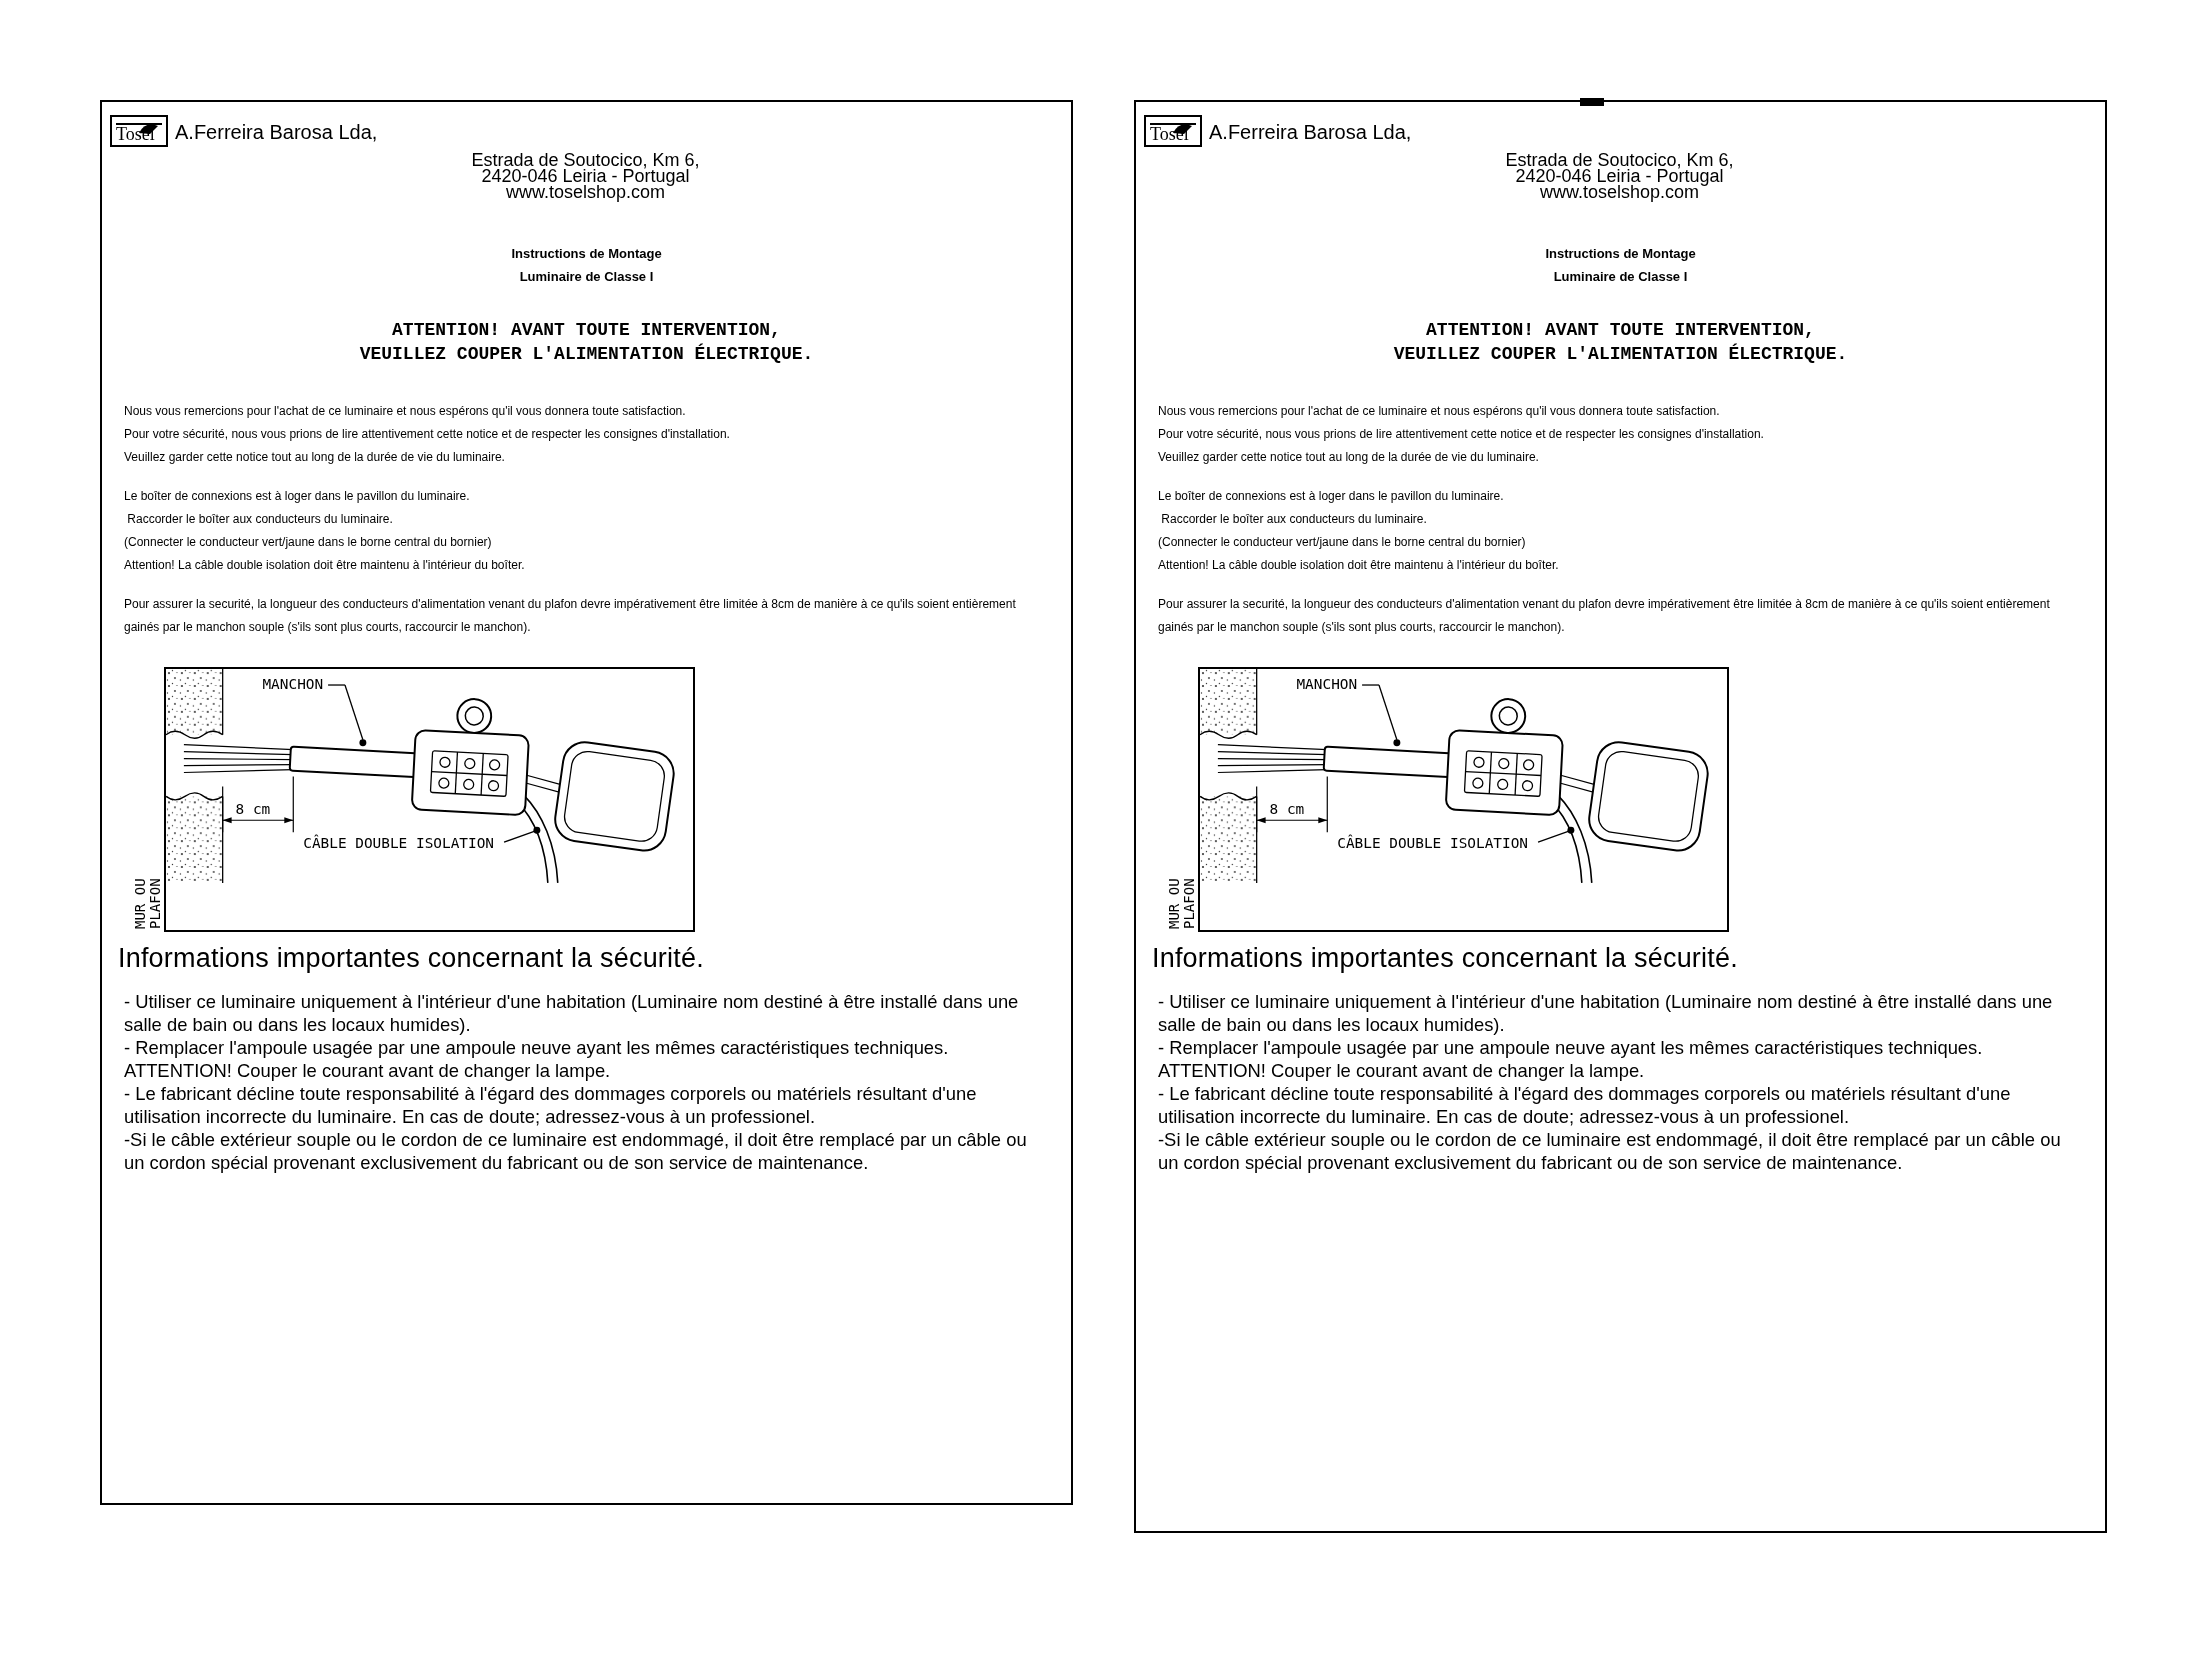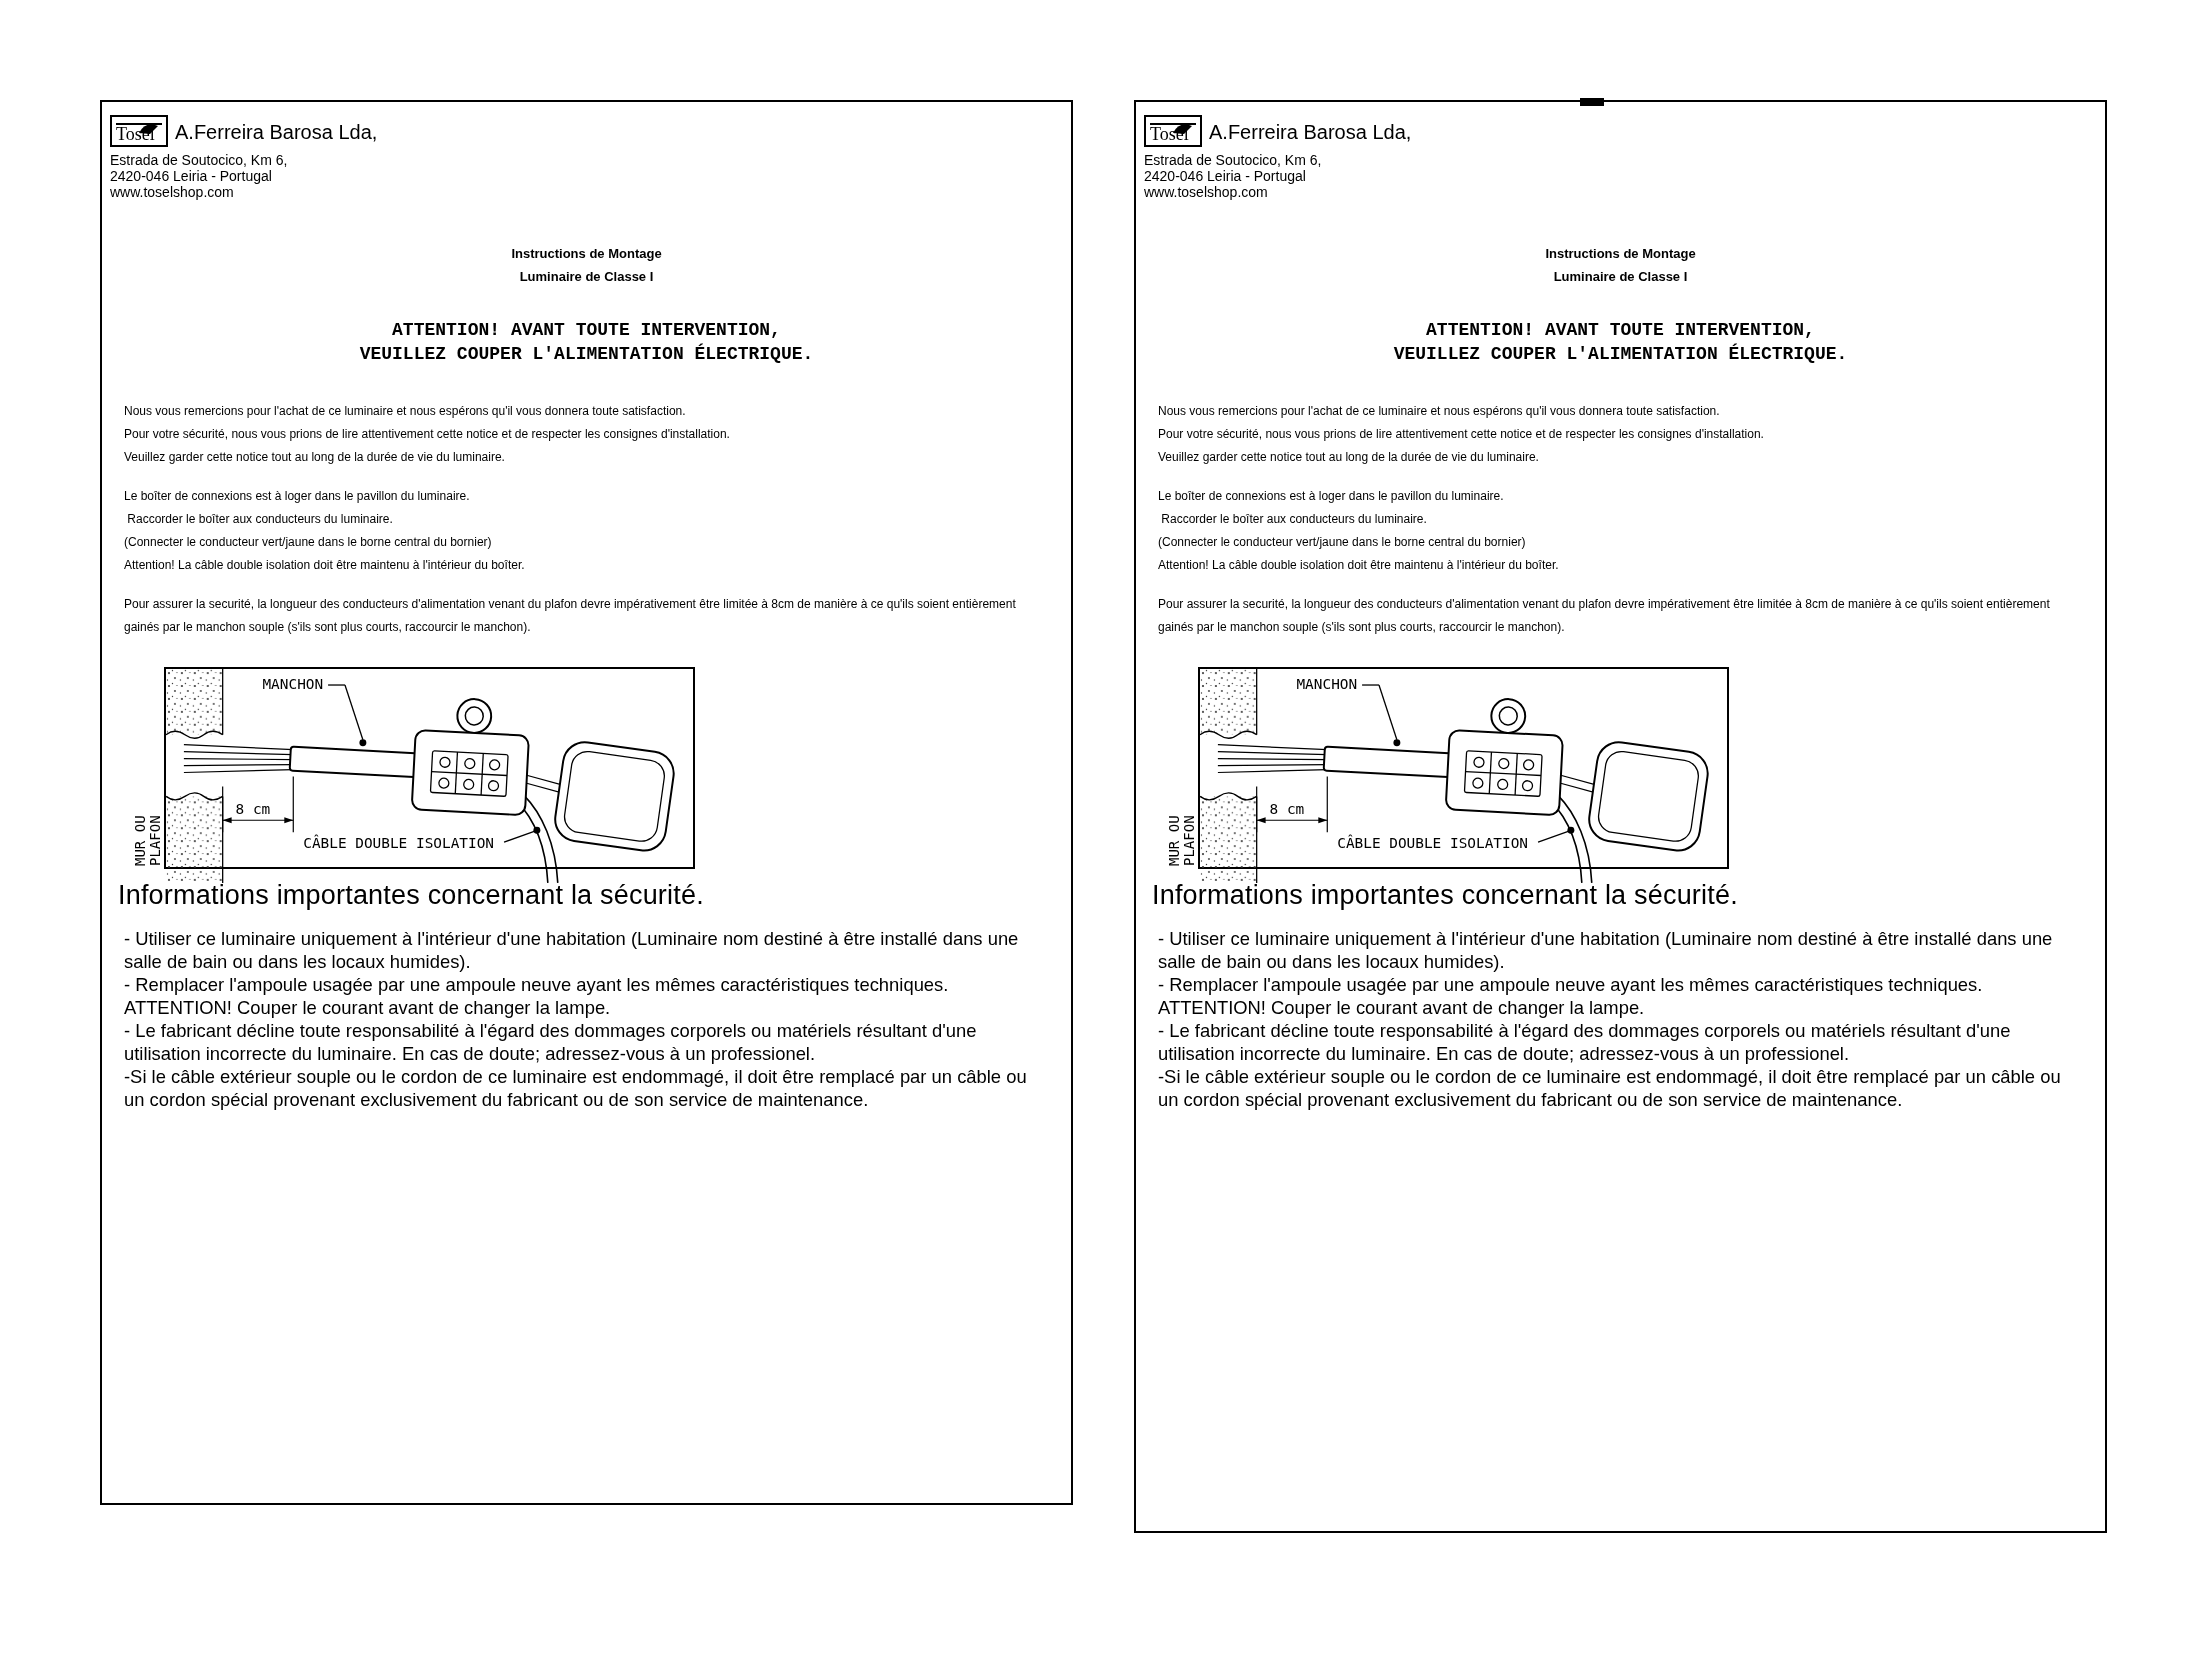--- a/index.html
+++ b/index.html
@@ -10,31 +10,31 @@
   .panel-left  { left:100px;  height:1405px; }
   .panel-right { left:1134px; height:1433px; }
   .panel-right::before { content:""; position:absolute; top:-4px; left:444px; width:24px; height:8px; background:#000; }
 
   .sheet-header { position:relative; padding:13px 10px 0 8px; }
   .logo-row { display:flex; align-items:flex-end; }
   .logo-box { width:58px; height:32px; border:2px solid #000; position:relative; background:#fff; flex:0 0 auto; }
   .logo-lamp { position:absolute; top:3px; right:4px; width:26px; height:15px; }
   .logo-text { position:absolute; left:4px; right:4px; bottom:1px; font-family:"Liberation Serif", serif; font-size:18px; line-height:1.05; border-top:2px solid #000; }
   .company-name { font-size:20px; margin-left:7px; padding-bottom:3px; }
-  .address { font-size:14px; line-height:16px; margin-top:5px; }
+  .address { font-size:18px; line-height:16px; margin-top:5px;text-align:center; }
 
   .doc-title { text-align:center; font-size:13px; font-weight:bold; line-height:23px; margin-top:42px; }
   .warning   { text-align:center; font-size:18px; font-weight:bold; line-height:24px; margin-top:30px;font-family:Liberation Mono, monospace; }
 
   .para { font-size:12px; line-height:23px; margin:16px 46px 0 22px; }
   .para.intro { margin-top:34px; }
   .line { white-space:pre-wrap; }
 
   .diagram { position:relative; margin:28px 0 0 62px; width:531px; }
-  .diagram-frame { width:531px; height:202px; border:2px solid #000; position:relative; background:#fff; }
+  .diagram-frame { width:531px; height:265px; border:2px solid #000; position:relative; background:#fff; }
   .diagram-frame svg { display:block; width:527px; height:214px; }
   .wall-label { position:absolute; left:-48px; bottom:20px; width:64px; text-align:left;
                 transform:rotate(-90deg); transform-origin:center;
                 font-family:"DejaVu Sans Mono", monospace; font-size:14px; line-height:15px; }
   .dlabel { font-family:"DejaVu Sans Mono", monospace; font-size:14.5px; fill:#000; }
 
   .info-heading { font-size:27px; font-weight:400; margin:11px 20px 0 16px; letter-spacing:0.2px; }
   .info-list { font-size:18.4px; line-height:23px; margin:16px 40px 0 22px; }
 </style>
 </head>

